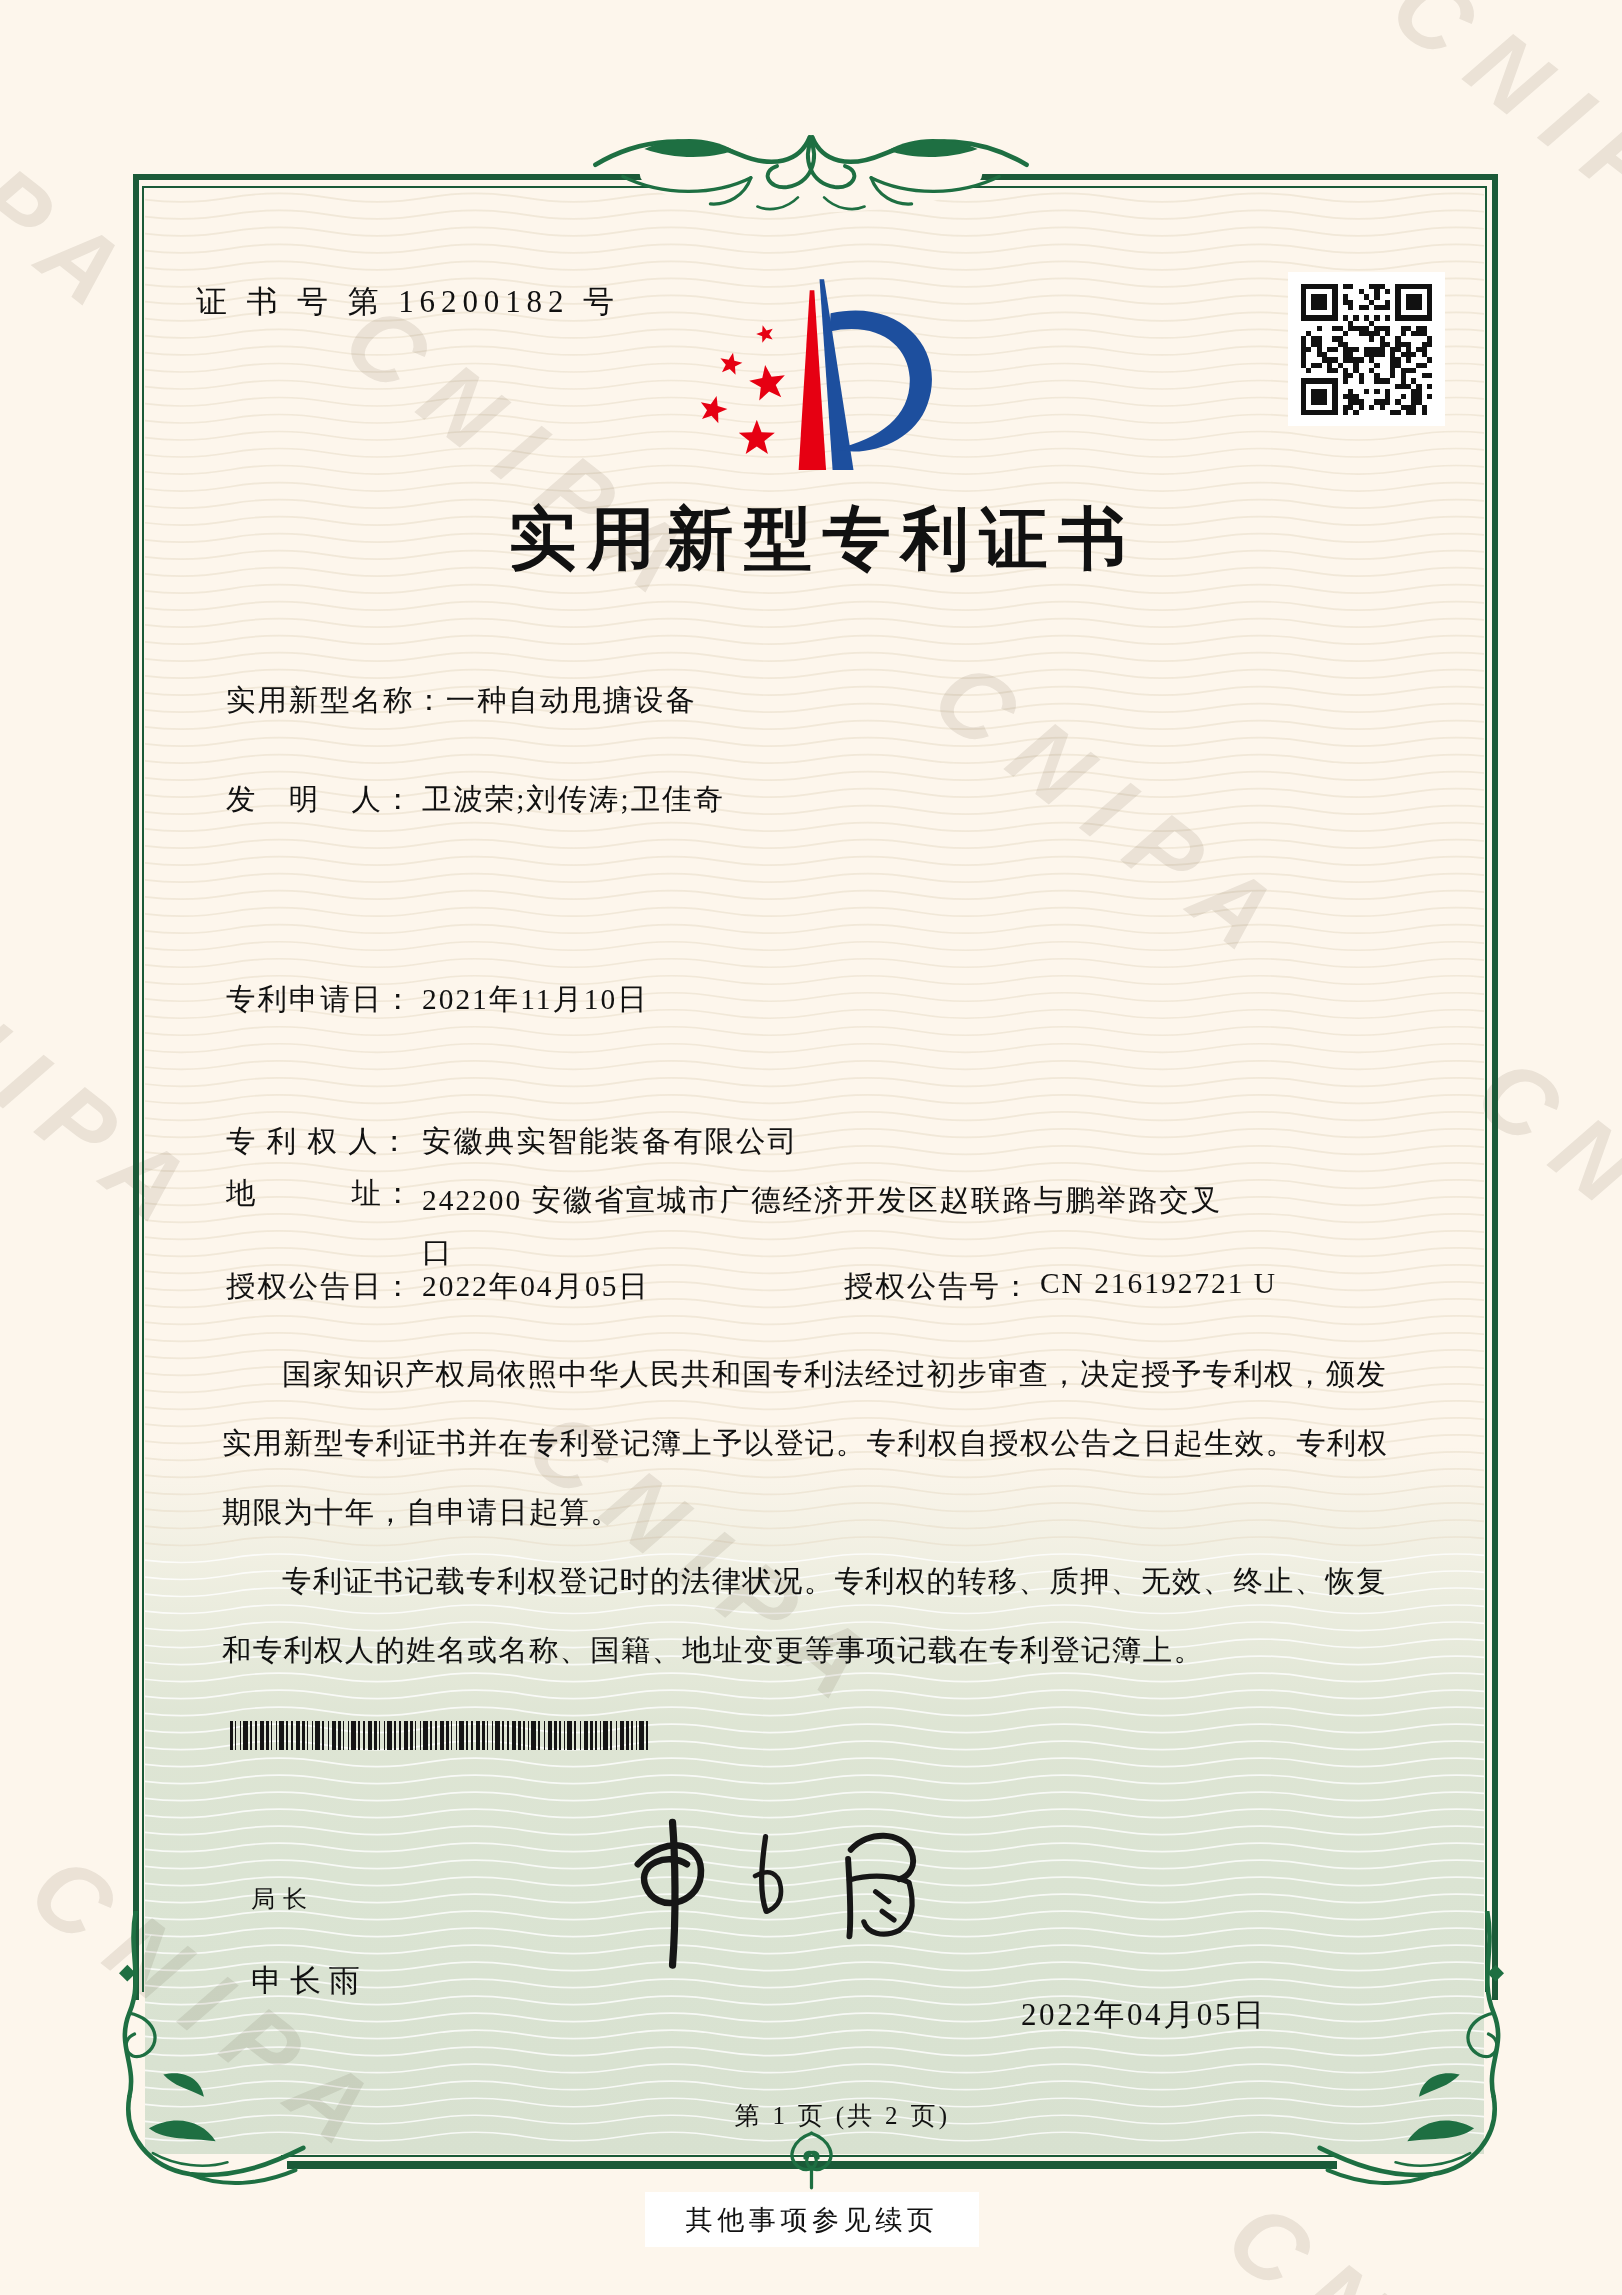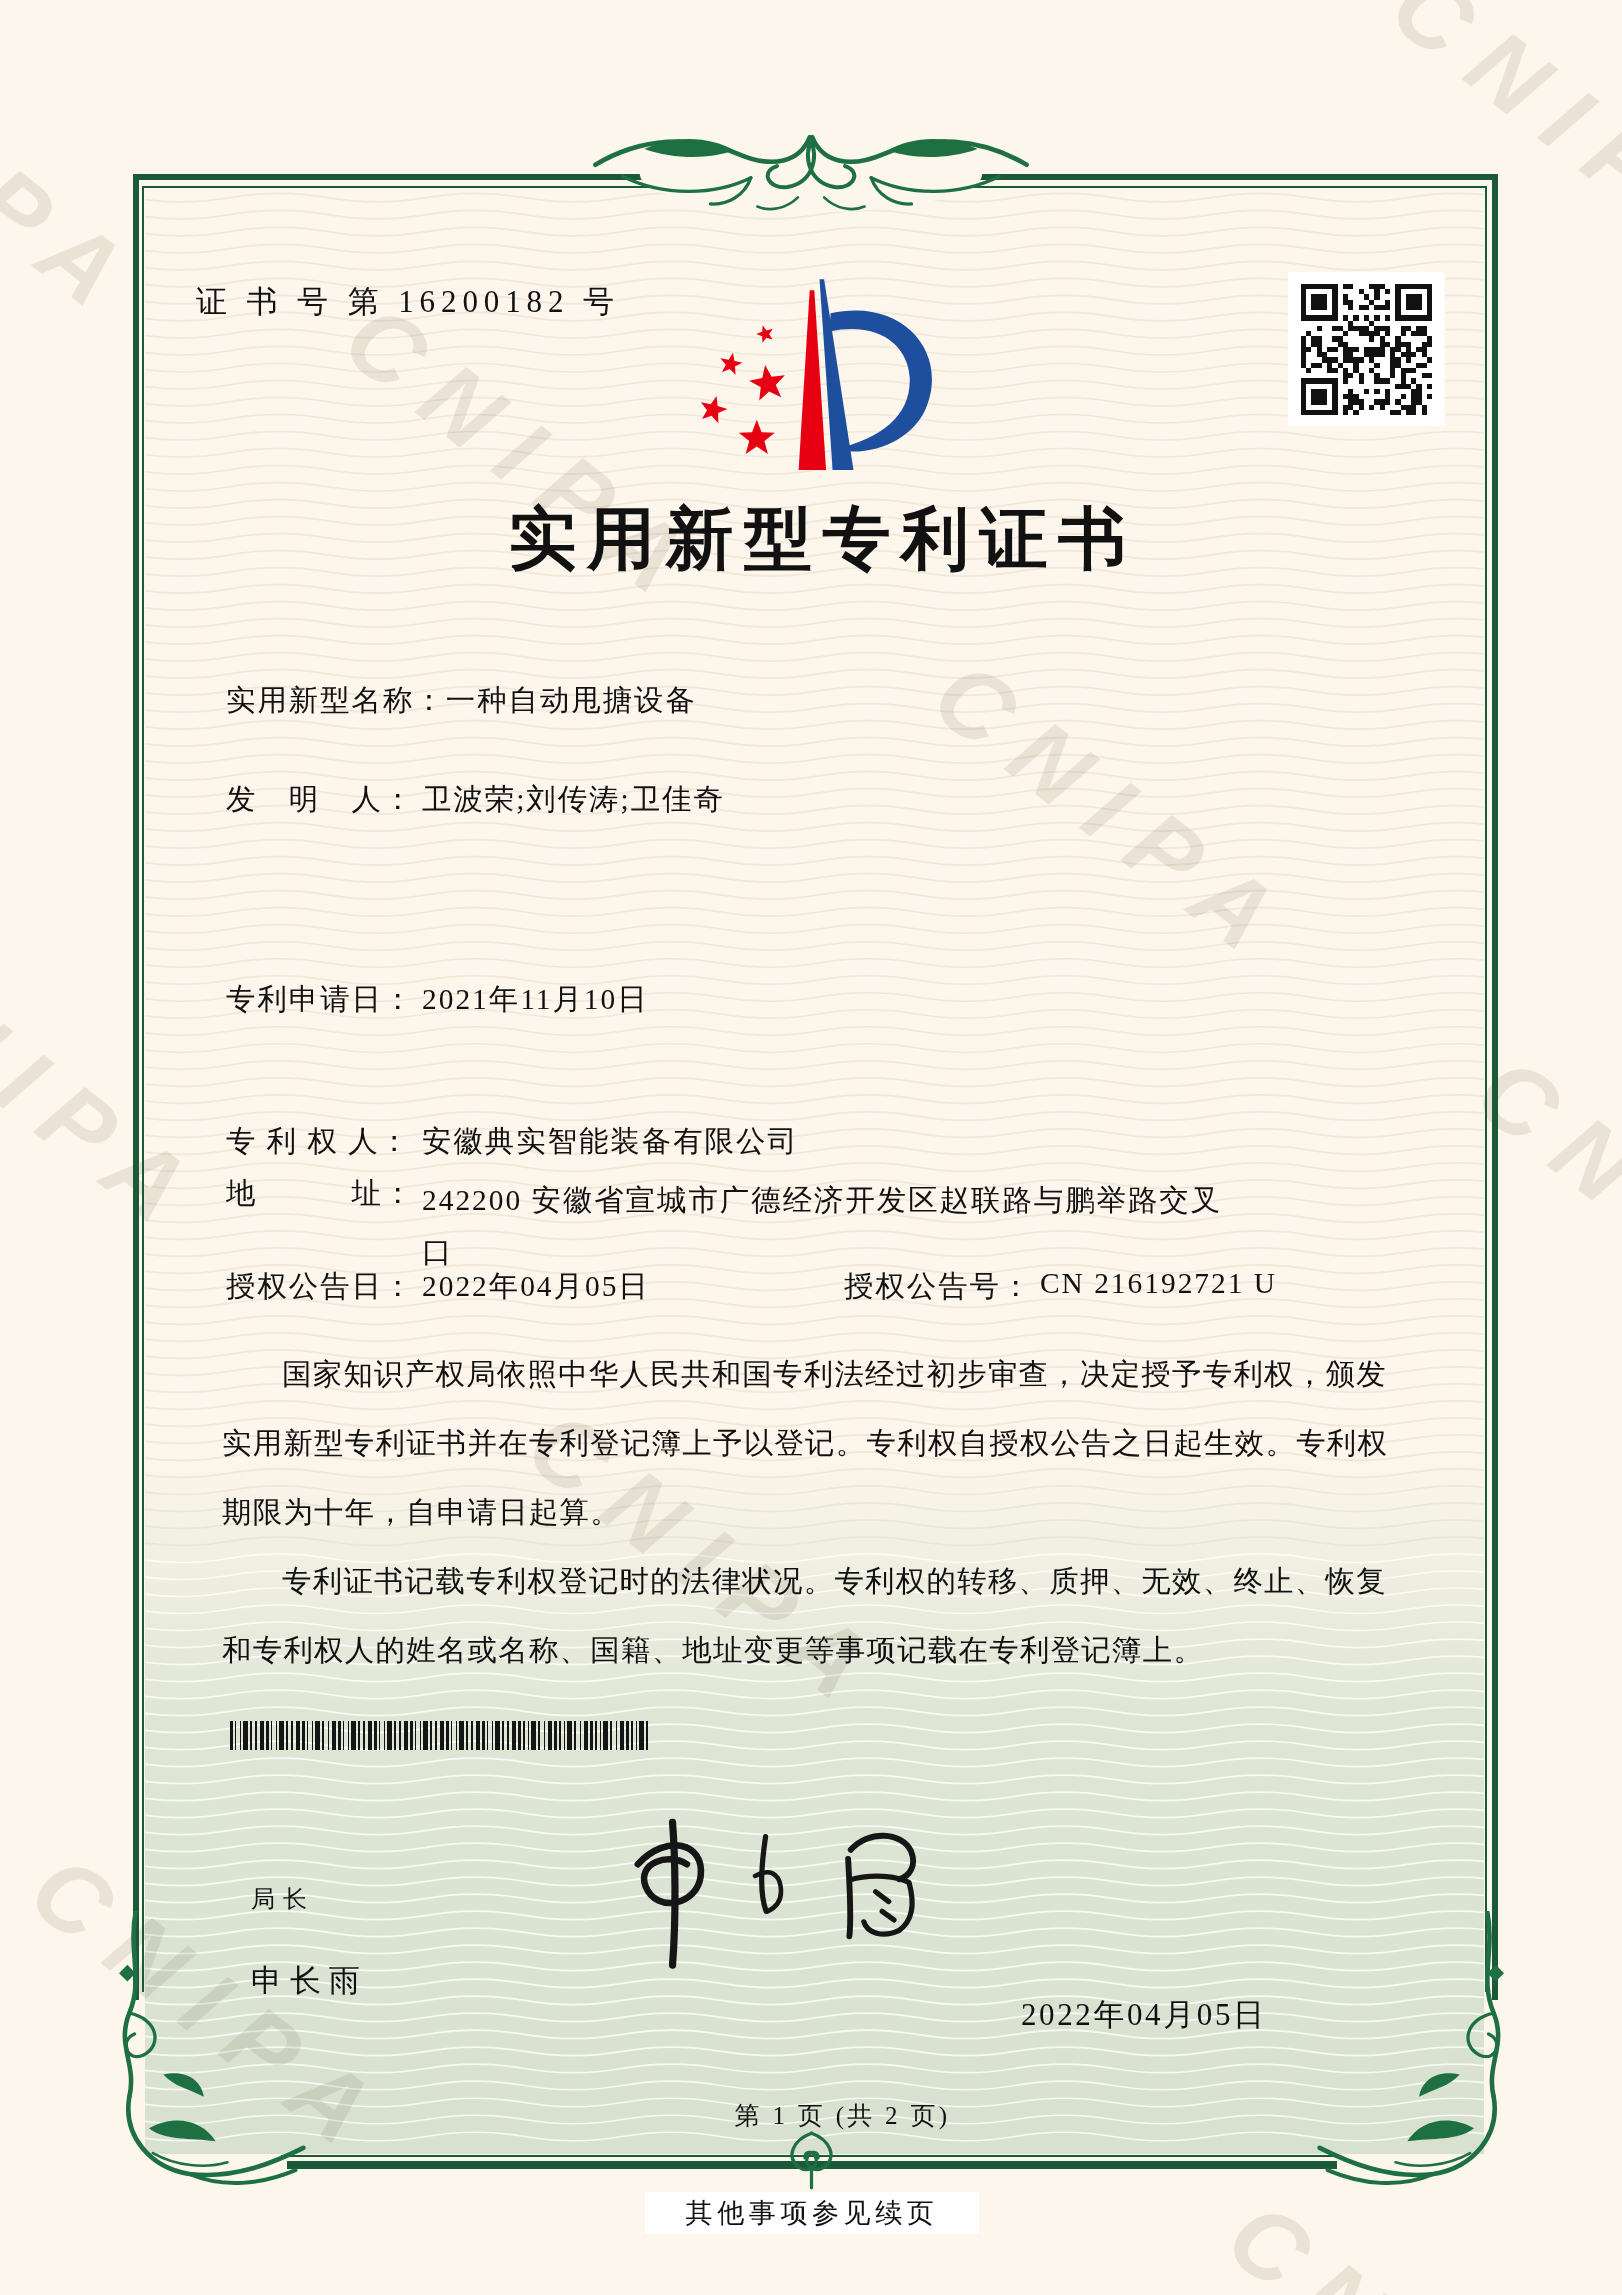--- a/index.html
+++ b/index.html
@@ -52,21 +52,21 @@
   .barcode{left:230px;top:1721px;width:419px;height:29px;
      background:repeating-linear-gradient(90deg,#151515 0 3.3px,transparent 3.3px 5.2px,
        #151515 5.2px 6.5px,transparent 6.5px 9.8px,#151515 9.8px 11px,transparent 11px 13px,
        #151515 13px 17.7px,transparent 17.7px 20px,#151515 20px 21.6px,transparent 21.6px 25.5px,
        #151515 25.5px 27px,transparent 27px 30px,#151515 30px 34px,transparent 34px 36px);}
   .dir-title{left:251px;top:1883px;font-size:24px;letter-spacing:7.9px;}
   .dir-name{left:251px;top:1960px;font-size:31px;letter-spacing:7.9px;}
   .sig{left:569px;top:1813px;}
   .date{left:1021px;top:1994px;font-size:31px;letter-spacing:2.6px;}
   .page-no{left:145px;top:2099px;width:1339px;text-align:center;font-size:25px;letter-spacing:3.3px;}
-  .cont-box{left:645px;top:2192px;width:334px;height:42px;background:#fff;z-index:7;
+  .cont-box{left:645px;top:2192px;width:334px;height:55px;background:#fff;z-index:7;
             display:flex;align-items:center;justify-content:center;}
   .cont-box span{font-size:27px;letter-spacing:4.6px;}
 </style>
 </head>
 <body>
 
 <div class="page">
 
   <div class="waves-wrap">
     <div class="green-grad"></div>

